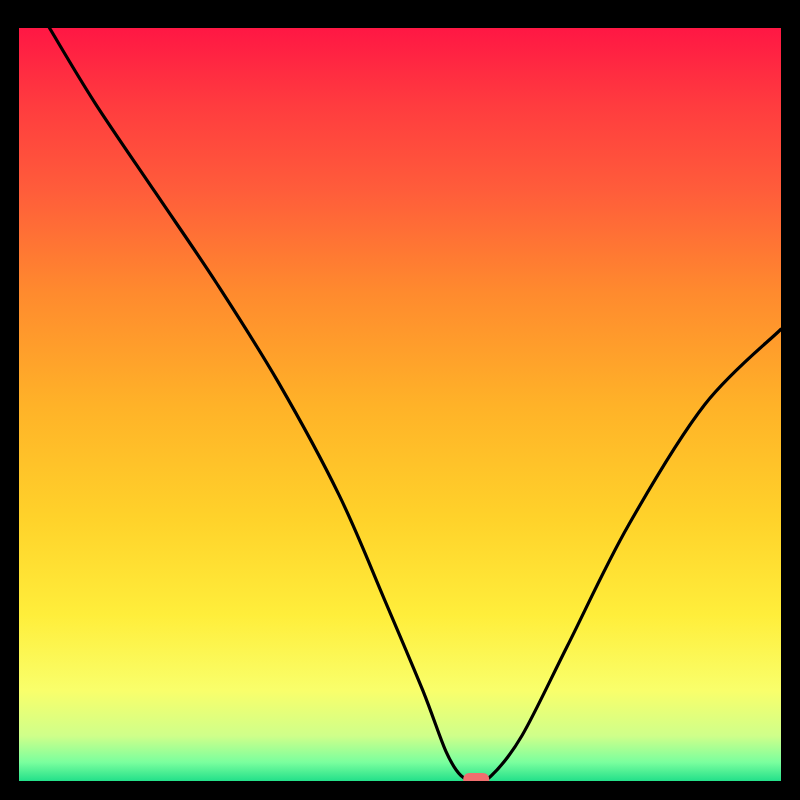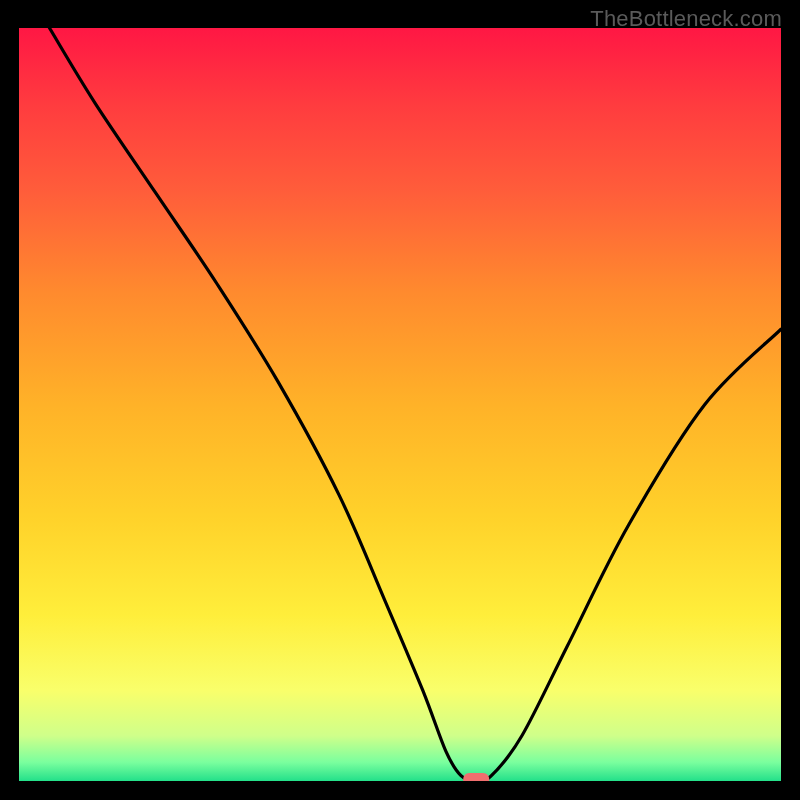--- a/index.html
+++ b/index.html
@@ -39,21 +39,20 @@
   .plot svg {
     display: block;
     width: 762px;
     height: 753px;
   }
 </style>
 </head>
 <body>
 
 <div class="frame">
-  <div class="watermark">TheBottleneck.com</div>
 
   <div class="plot">
     <svg viewBox="0 0 762 753">
       <defs>
         <linearGradient id="bg-grad" x1="0" y1="0" x2="0" y2="1">
             <stop offset="0%" stop-color="#FF1744"></stop>
             <stop offset="10%" stop-color="#FF3B3F"></stop>
             <stop offset="22%" stop-color="#FF5E3A"></stop>
             <stop offset="35%" stop-color="#FF8A2E"></stop>
             <stop offset="50%" stop-color="#FFB228"></stop>

